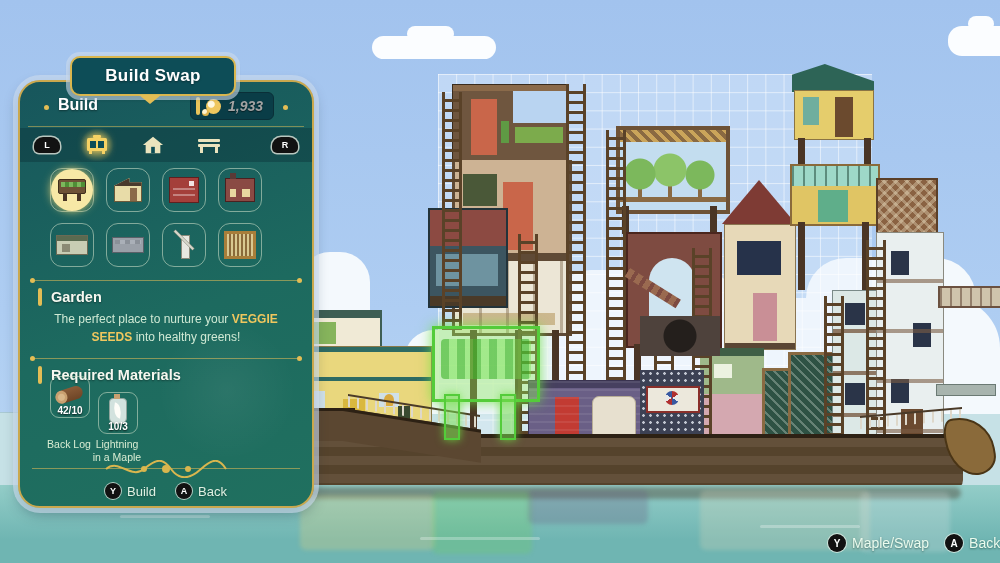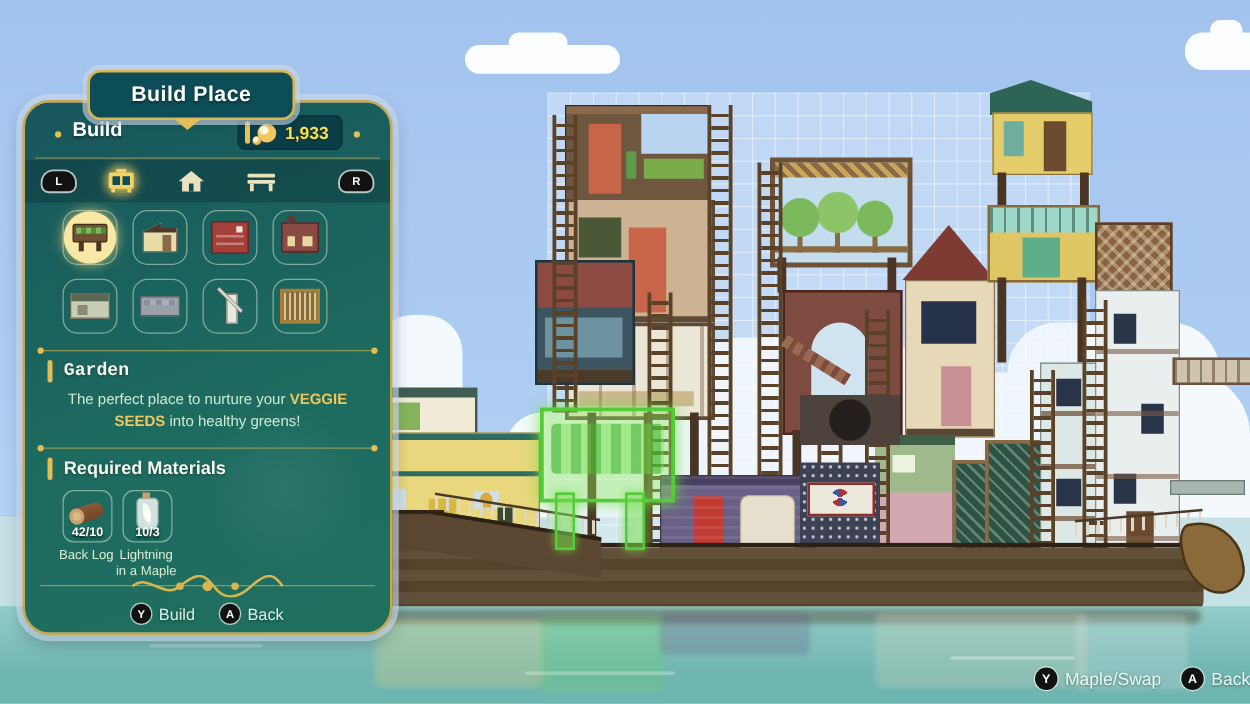--- a/index.html
+++ b/index.html
@@ -161,21 +161,21 @@
   .p-header{position:absolute;left:0;right:0;top:10px;height:30px;}
   .p-title{position:absolute;left:38px;top:4px;color:#fff;font-size:16px;font-weight:bold;text-shadow:0 1px 2px rgba(0,0,0,.4);}
   .gold-dot{position:absolute;width:5px;height:5px;border-radius:50%;background:#e3bd55;}
   .currency{position:absolute;right:38px;top:0;height:26px;display:flex;align-items:center;background:#0a3d47;
     border:1px solid #0a2f38;border-radius:6px;padding:0 10px 0 5px;}
   .currency .bar{width:4px;height:18px;background:#e8c35a;border-radius:2px;margin-right:6px;}
   .glim{position:relative;width:15px;height:15px;border-radius:50%;margin-right:7px;
     background:radial-gradient(circle at 35% 35%,#fff8e0 0 3px,#f0c75e 4px 70%,#c79a3a 100%);}
   .glim::before{content:'';position:absolute;left:-4px;bottom:-2px;width:7px;height:7px;border-radius:50%;
     background:radial-gradient(circle at 35% 35%,#fff3d0 0 2px,#e0b54e 3px 100%);}
-  .cur-amt{color:#fde047;font-size:14px;font-weight:bold;text-shadow:0 1px 1px rgba(0,0,0,.5);}
+  .cur-amt{color:#a3a3a3;font-size:14px;font-weight:bold;text-shadow:0 1px 1px rgba(0,0,0,.5);font-style:italic;}
   .p-sep{position:absolute;left:8px;right:8px;top:44px;height:1px;background:rgba(227,189,85,.5);}
   .tabstrip{position:absolute;left:0;right:0;top:46px;height:34px;background:rgba(8,40,48,.35);
     display:flex;align-items:center;padding:0 14px;box-sizing:border-box;}
   .bumper{width:26px;height:16px;background:#121212;border-radius:9px 9px 5px 5px;color:#fff;font-size:9px;font-weight:bold;
     display:flex;align-items:center;justify-content:center;box-shadow:0 0 0 1.5px rgba(240,240,230,.75);}
   .tab{width:30px;height:26px;display:flex;align-items:center;justify-content:center;position:relative;}
   .tab.active svg{fill:#f6d264;filter:drop-shadow(0 0 5px rgba(250,210,90,.95));}
   .tab.active::before{content:'';position:absolute;inset:-3px;border-radius:8px;
     background:radial-gradient(circle,rgba(250,215,100,.55),transparent 70%);}
   .tab svg{fill:#eae4be;position:relative;}
@@ -348,21 +348,21 @@
   <div class="act">
     <span class="btn-round">Y</span>
     <span>Maple/Swap</span>
   </div>
   <div class="act">
     <span class="btn-round">A</span>
     <span>Back</span>
   </div>
 </div>
 
-<div class="abs banner">Build Place</div>
+<div class="abs banner">Build Swap</div>
 <div class="abs chevron"></div>
 
 <div class="abs panel">
   <div class="p-header">
     <span class="gold-dot" style="left:24px;top:13px;"></span>
     <span class="gold-dot" style="right:24px;top:13px;"></span>
     <span class="p-title">Build</span>
     <div class="currency">
       <span class="bar"></span>
       <span class="glim"></span>
@@ -421,33 +421,33 @@
       </div>
     <div class="cell">
         <span class="bicon i-windmill"></span>
       </div>
     <div class="cell">
         <span class="bicon i-loom"></span>
       </div>
   </div>
 
   <div class="sec-sep" style="top:198px;"></div>
-  <div class="sec-head" style="top:206px;font-family:Liberation Mono, monospace;">
+  <div class="sec-head" style="top:206px;">
     <span class="bar"></span>
     <span>Garden</span>
   </div>
   <div class="desc"><span>The perfect place to nurture your </span><span class="hl">VEGGIE SEEDS</span><span> into healthy greens!</span></div>
 
   <div class="sec-sep" style="top:276px;"></div>
   <div class="sec-head" style="top:284px;">
     <span class="bar"></span>
     <span>Required Materials</span>
   </div>
 
-  <div class="mat-tile" style="left:30px;top:310px;">
+  <div class="mat-tile" style="left:30px;top:294px;">
     <span class="log-ic"></span>
     <span class="mat-count">42/10</span>
   </div>
   <div class="mat-tile" style="left:78px;top:310px;">
     <span class="bottle-ic"></span>
     <span class="mat-count">10/3</span>
   </div>
   <div class="mat-label" style="left:24px;top:356px;">Back Log</div>
   <div class="mat-label" style="left:72px;top:356px;">Lightning in a Maple</div>
 

